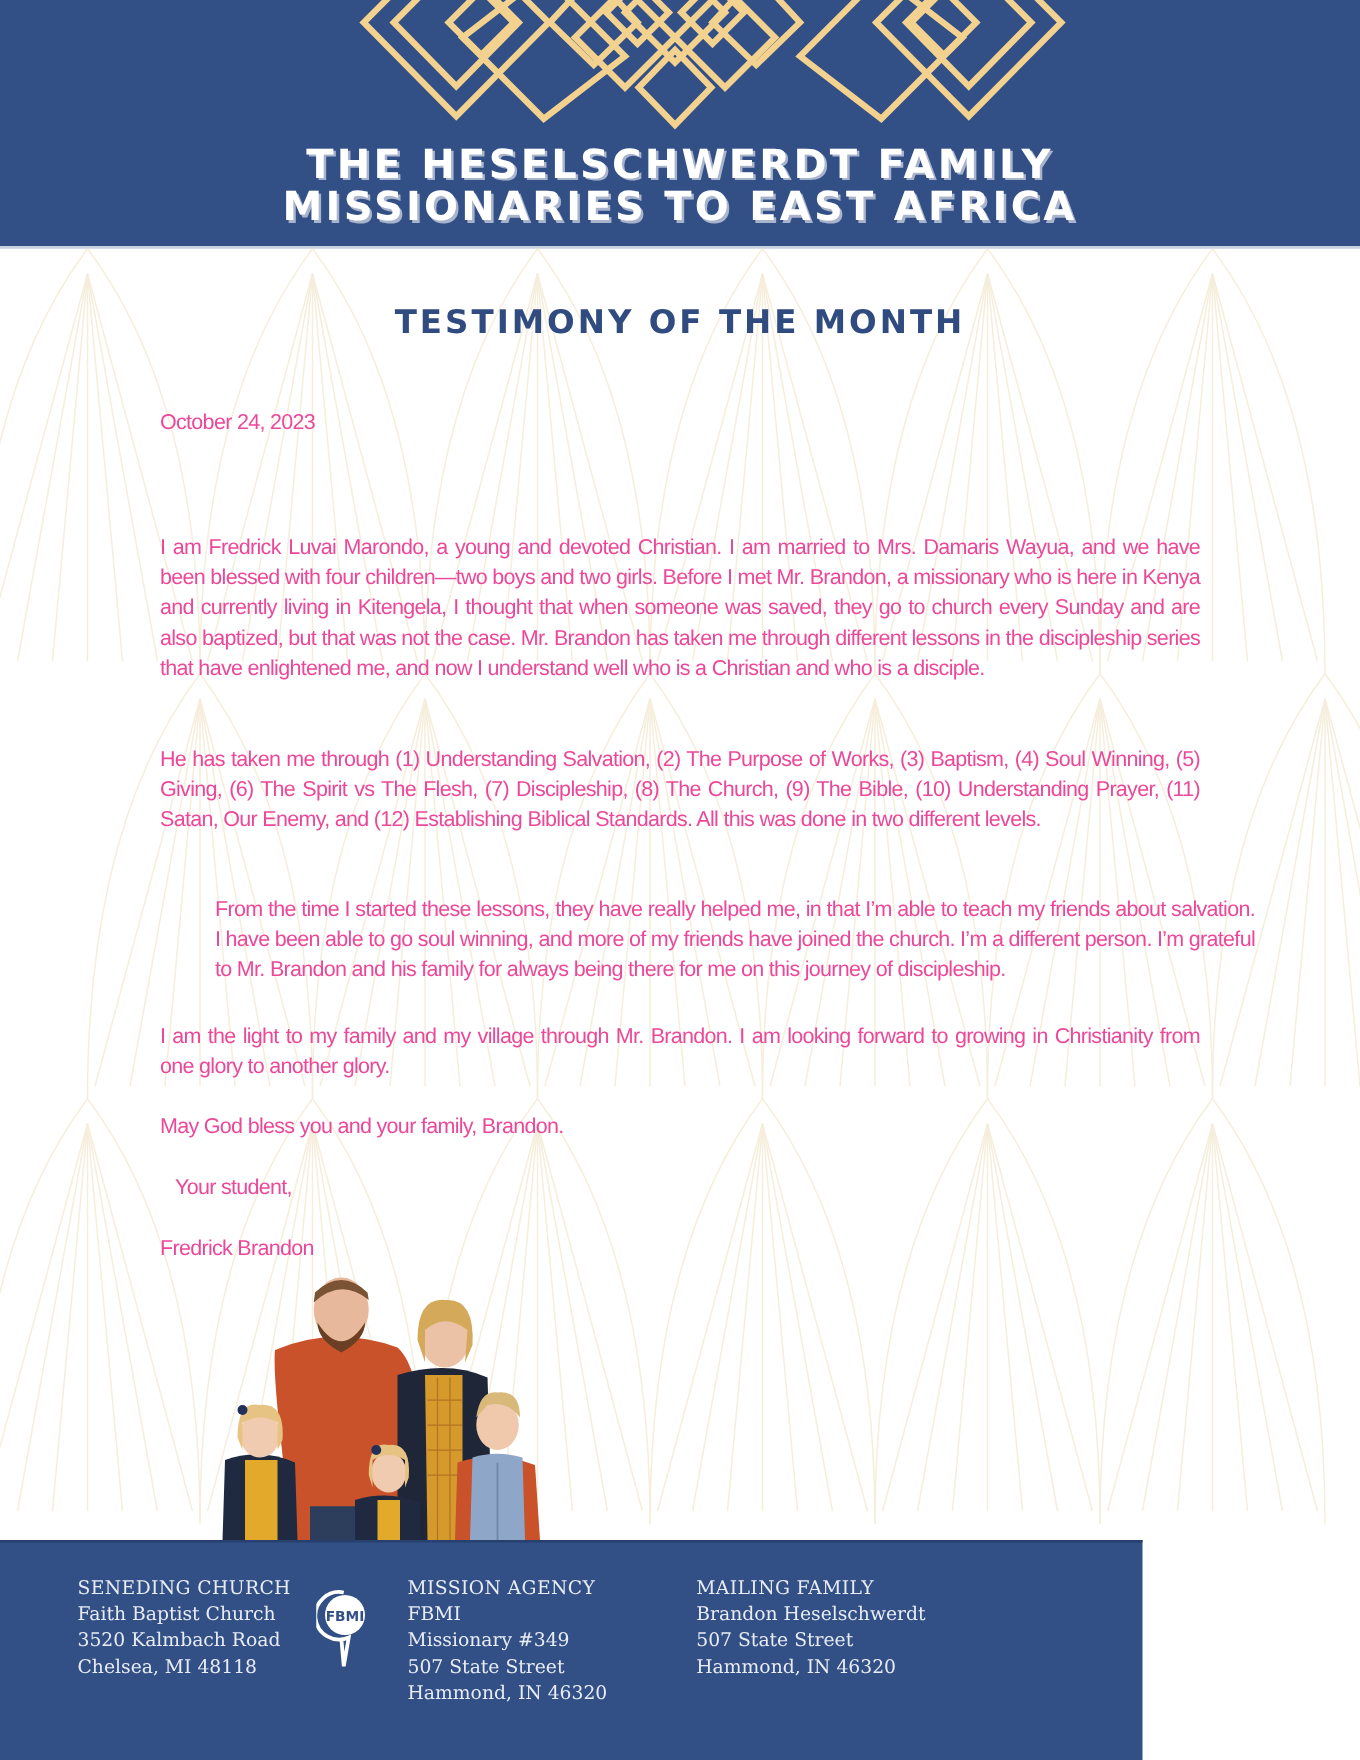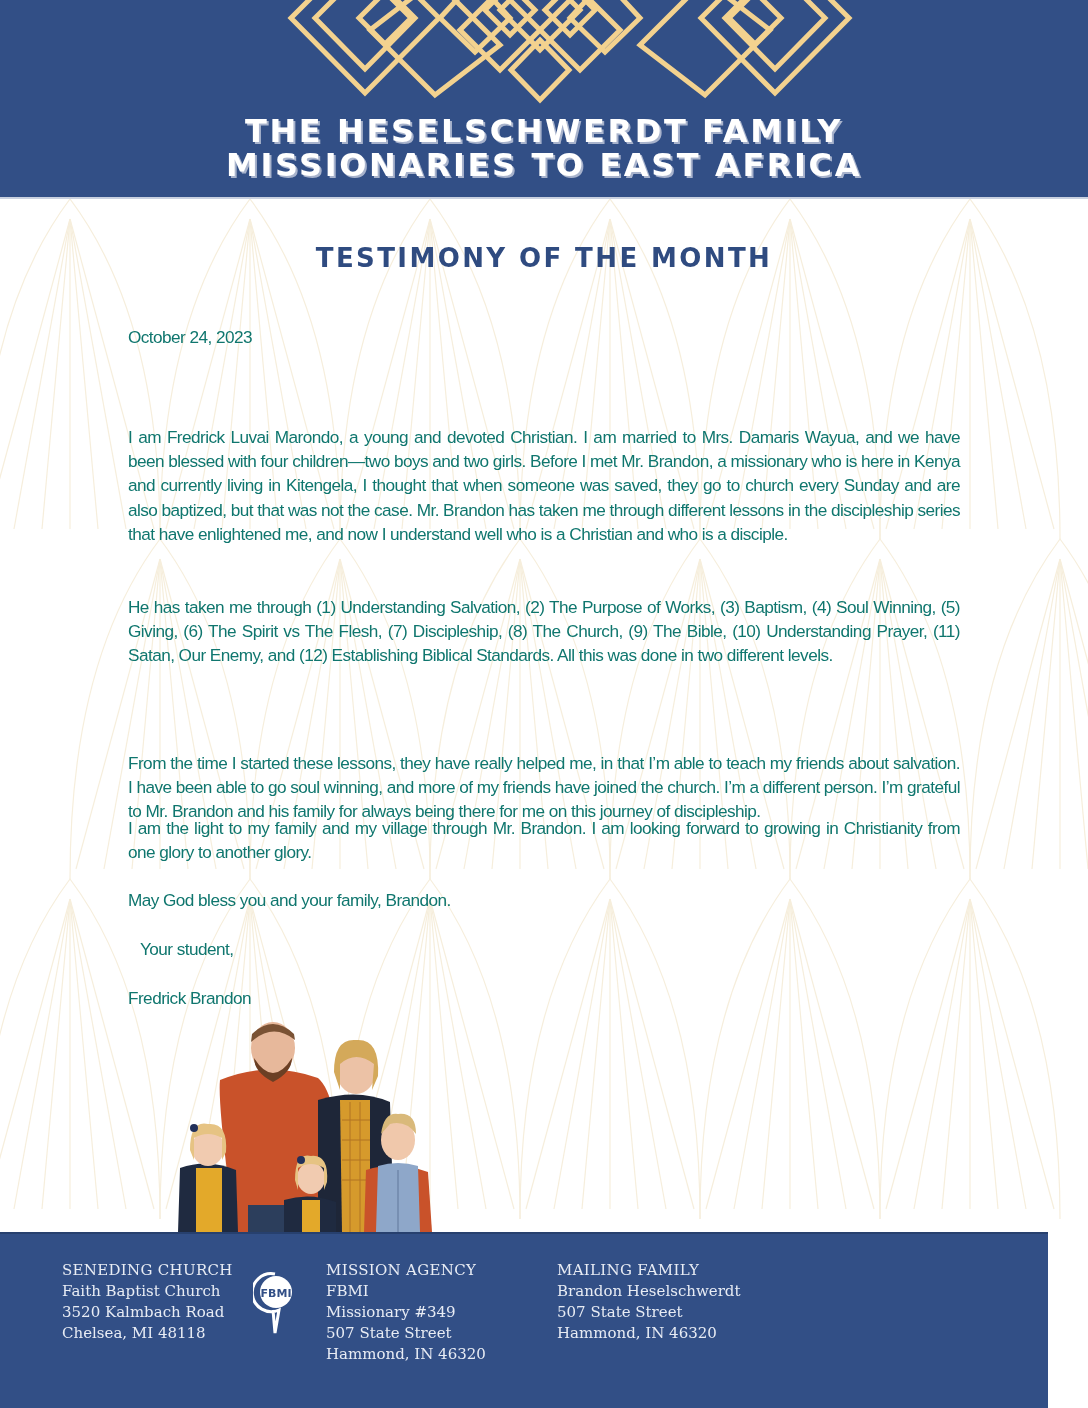--- a/index.html
+++ b/index.html
@@ -25,35 +25,35 @@
 
   .section-title {
     position: absolute; top: 243px; left: 0; width: 1088px; text-align: center;
     font-family: "DejaVu Sans", sans-serif; font-weight: bold; font-size: 26px;
     letter-spacing: 2.4px; color: #2f4b80;
   }
 
   .letter {
     position: absolute; left: 128px; width: 832px;
     font-family: "Liberation Sans", sans-serif; font-size: 17.2px; line-height: 24.2px;
-    color: #0f766e; text-align: justify; letter-spacing: -0.55px;
+    color: #ec4899; text-align: justify; letter-spacing: -0.55px;
   }
   .date { top: 325px; }
   .para1 { top: 425px; }
   .para2 { top: 595px; }
-  .para3 { top: 751px; }
+  .para3 { top: 715px; margin-left: 44px; }
   .para4 { top: 816px; }
   .closing1 { top: 888px; }
   .closing2 { top: 937px; margin-left: 12px; }
   .signature { top: 986px; }
 
   .photo { position: absolute; left: 158px; top: 1020px; width: 284px; height: 212px; }
 
   .footer {
-    position: absolute; left: 0; top: 1232px; width: 1048px; height: 176px;
+    position: absolute; left: 0; top: 1232px; width: 914px; height: 176px;
     background: #324f86; border-top: 2px solid #27406e;
   }
   .footer-col {
     position: absolute; top: 26px; color: #e8ecf4;
     font-family: "DejaVu Serif", serif; font-size: 15px; line-height: 21px;
   }
   .footer-col .head { letter-spacing: 0.3px; }
   .col1 { left: 62px; }
   .col2 { left: 326px; }
   .col3 { left: 557px; }

